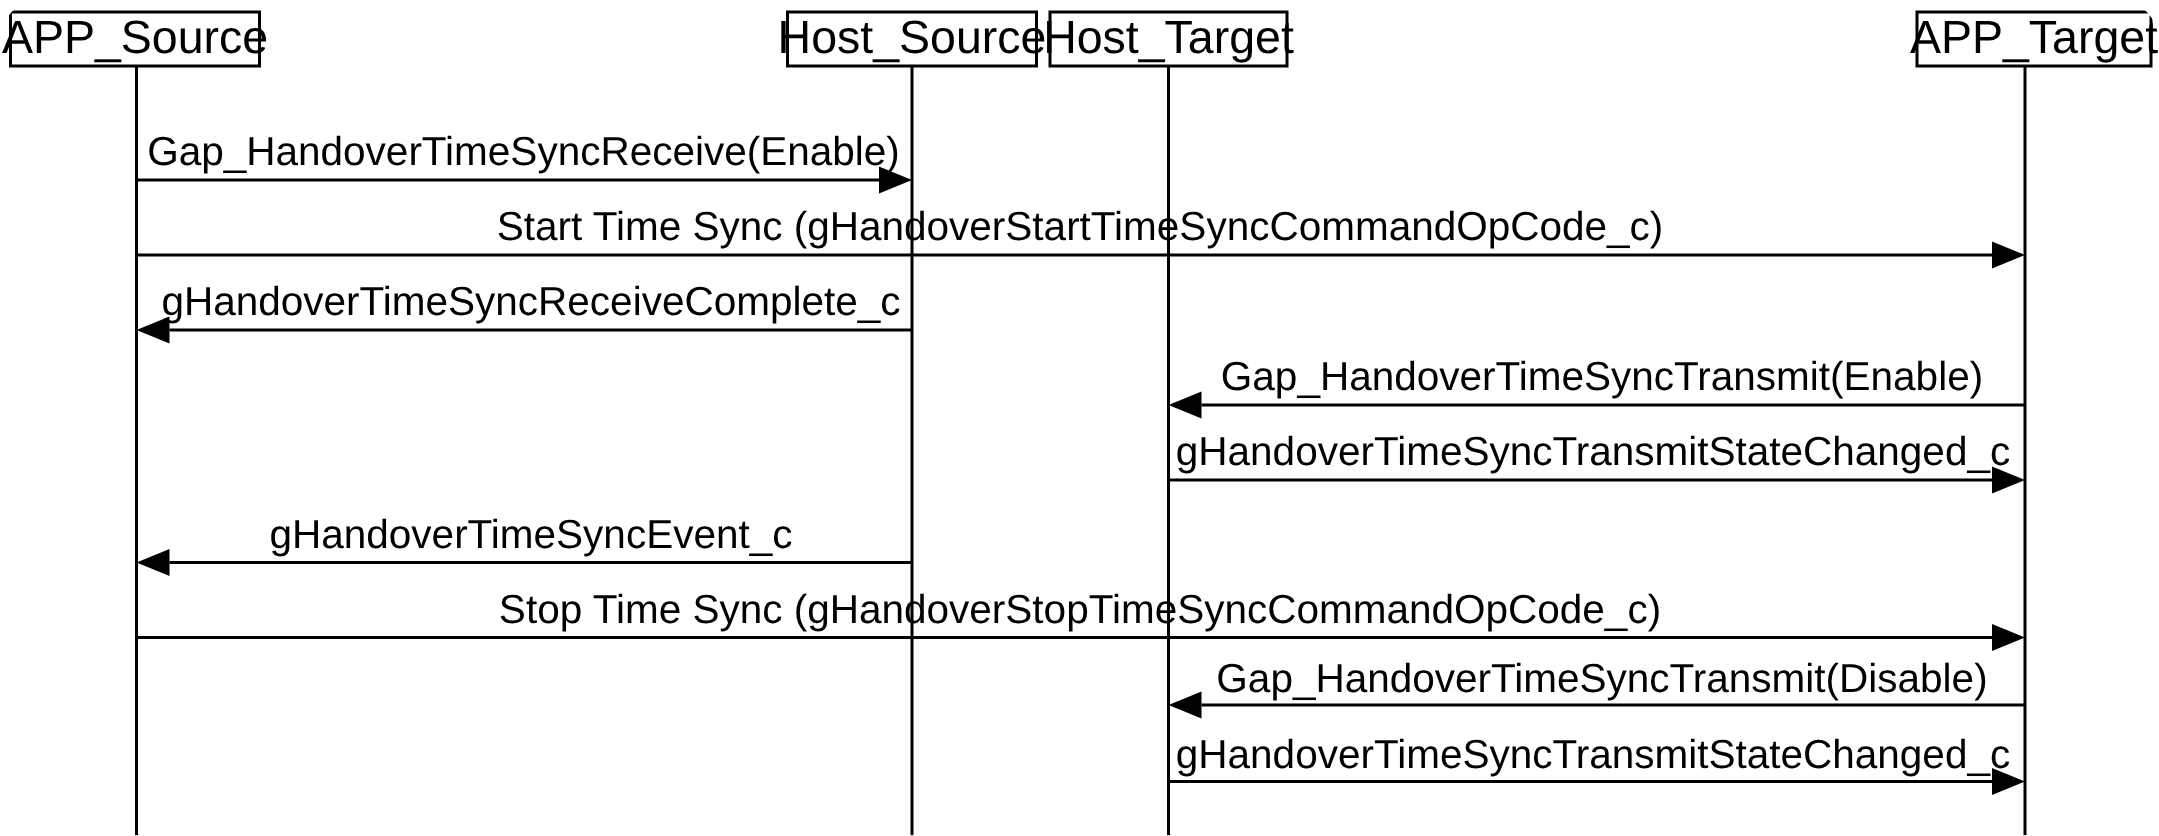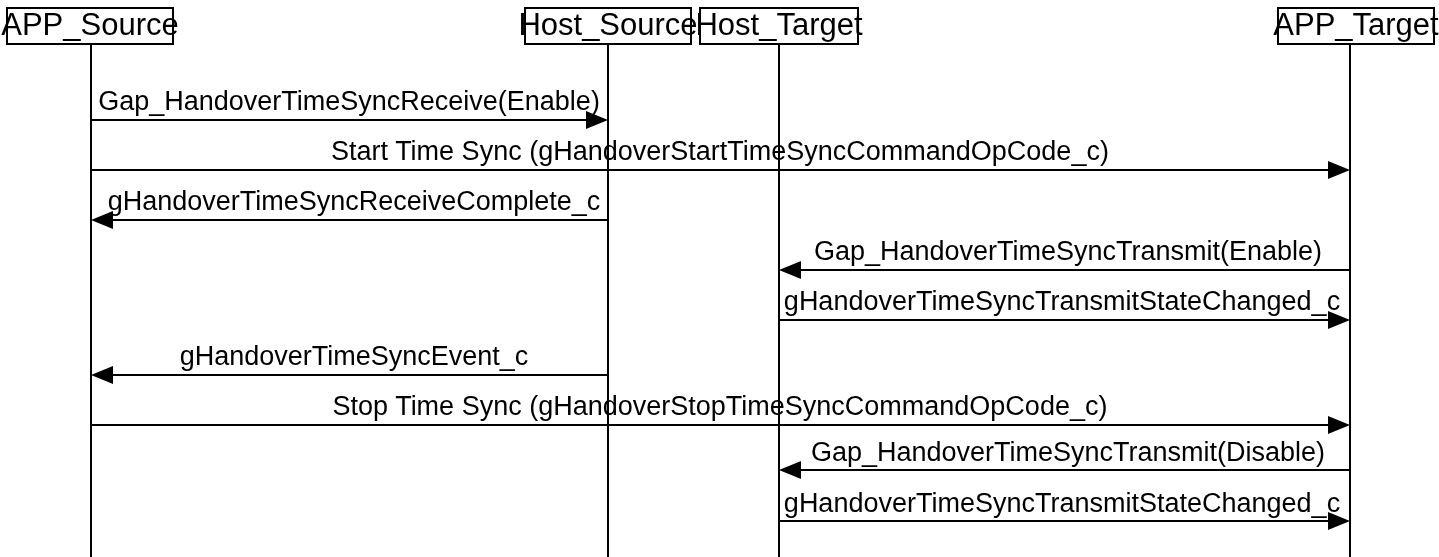--- a/index.html
+++ b/index.html
@@ -8,20 +8,21 @@
     padding: 0;
     background: #ffffff;
   }
   #diagram-root {
     position: relative;
     width: 1439px;
     height: 557px;
     background: #ffffff;
     font-family: "Liberation Sans", sans-serif;
     overflow: hidden;
+    border-radius: 27px;
   }
   #diagram-svg {
     position: absolute;
     top: 0;
     left: 0;
     width: 1439px;
     height: 557px;
     display: block;
   }
   .lifeline-box-rect {

